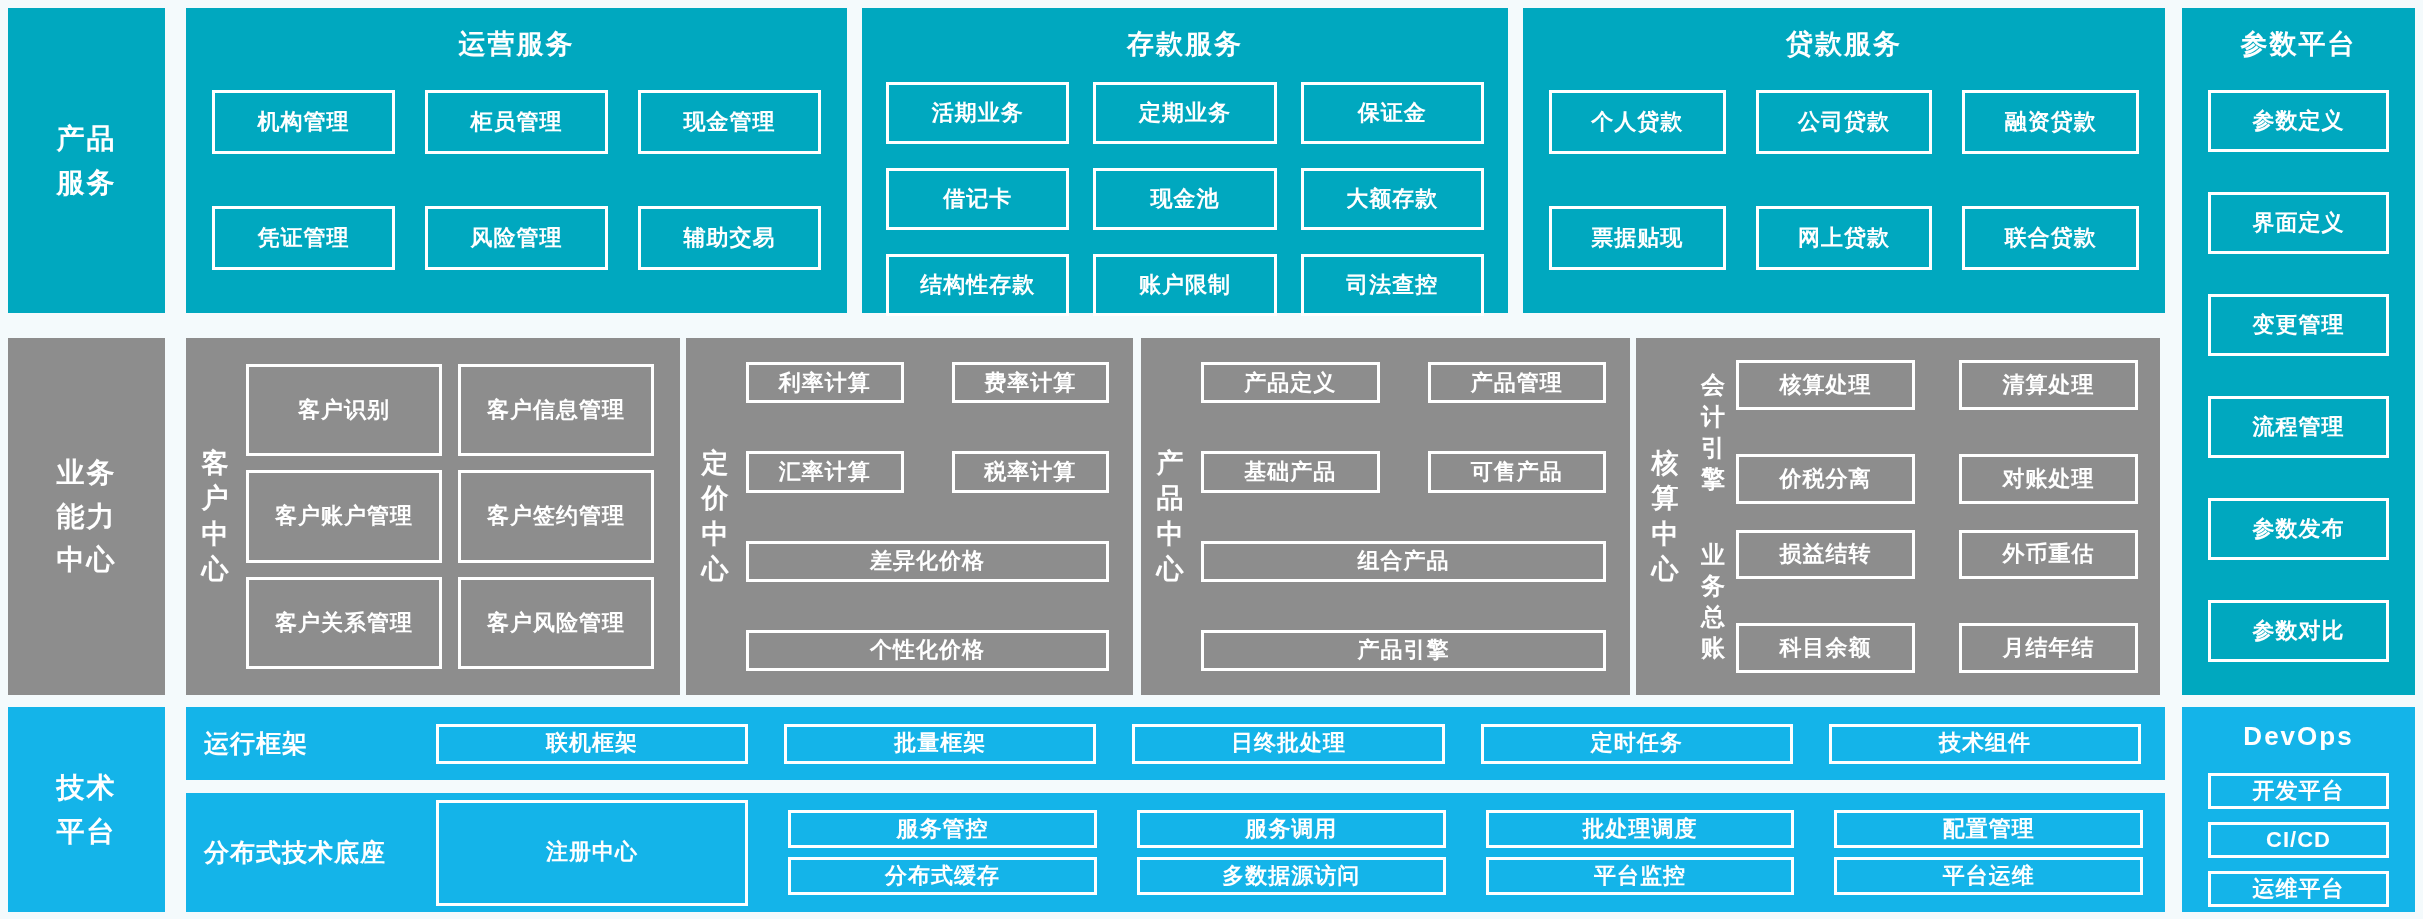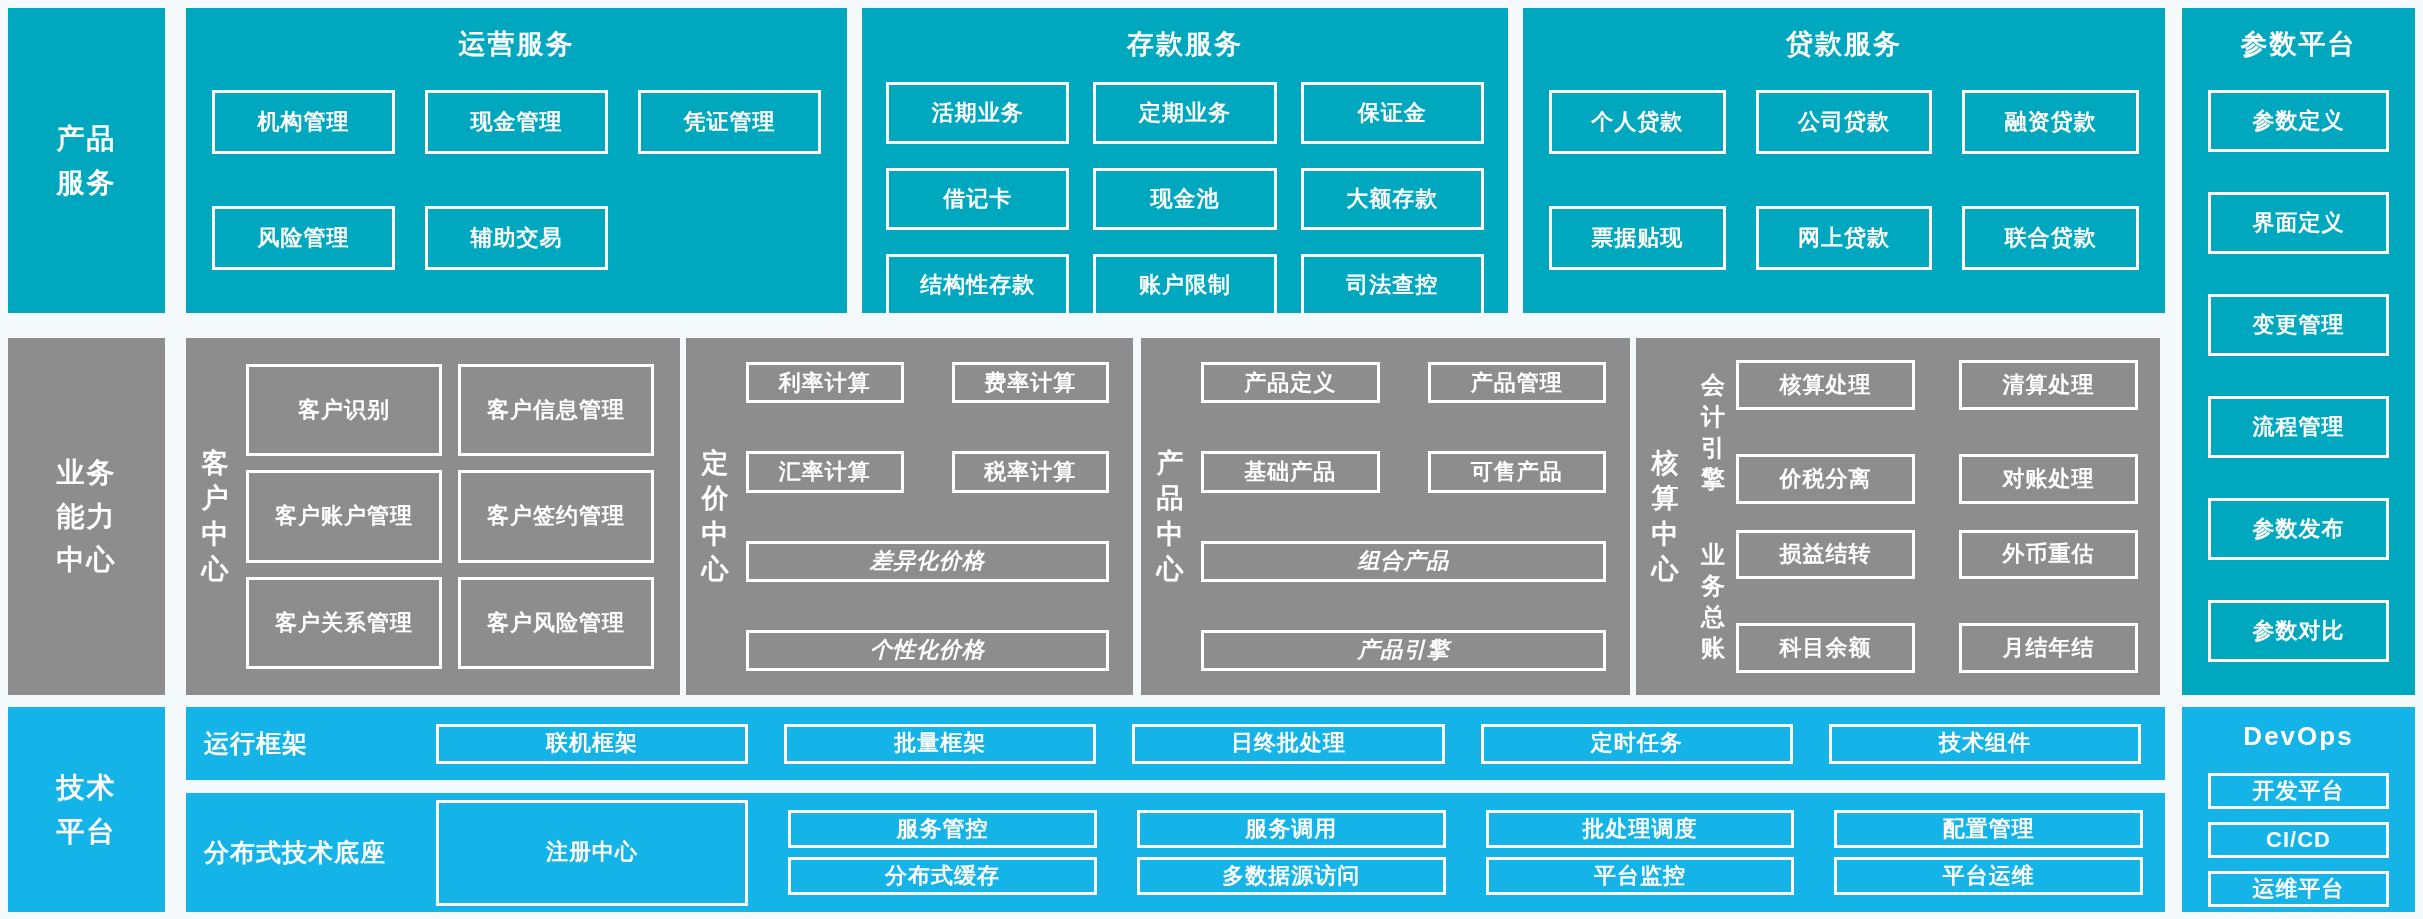--- a/index.html
+++ b/index.html
@@ -68,21 +68,21 @@
     width:34px;flex:none;
     margin:0 14px 0 12px;
     align-self:center;
     color:#fff;font-weight:bold;font-size:27px;line-height:1.3;
     word-break:break-all;text-align:center;letter-spacing:0;
   }
   .vlabel.small{font-size:24px;width:26px;margin:0 10px 0 4px;}
 
   .cgrid{flex:1;display:grid;grid-template-columns:1fr 1fr;grid-template-rows:repeat(3,1fr);column-gap:16px;row-gap:14px;margin:26px 26px 26px 0;}
   .pgrid{flex:1;display:grid;grid-template-columns:1fr 1fr;grid-template-rows:repeat(4,1fr);column-gap:16px;row-gap:13px;margin:24px 24px 24px 0;gap:48px;}
-  .wide{grid-column:1/3;font-style:italic;}
+  .wide{grid-column:1/3;}
 
   .acc-groups{flex:1;display:flex;flex-direction:column;gap:26px;margin:22px 22px 22px 0;}
   .acc-group{flex:1;display:flex;}
   .agrid{flex:1;display:grid;grid-template-columns:1fr 1fr;grid-template-rows:1fr 1fr;column-gap:16px;row-gap:12px;gap:44px;}
 
   
   .row-runtime{left:186px;top:707px;width:1979px;height:73px;display:flex;align-items:center;}
   .row-distributed{left:186px;top:793px;width:1979px;height:119px;display:flex;align-items:center;}
   .panel-devops{left:2182px;top:707px;width:233px;height:205px;display:flex;flex-direction:column;gap:8px;}
 
@@ -106,20 +106,21 @@
 
   <div class="panel teal sidebar sidebar-top">
     <div class="sidebar-label">产品
 服务</div>
   </div>
 
   <div class="panel teal panel-ops">
     <div class="panel-title">运营服务</div>
     <div class="grid ops-grid">
       <div class="box">机构管理</div>
+      <div class="box">柜员管理</div>
       <div class="box">现金管理</div>
       <div class="box">凭证管理</div>
       <div class="box">风险管理</div>
       <div class="box">辅助交易</div>
     </div>
   </div>
 
   <div class="panel teal panel-deposit">
     <div class="panel-title">存款服务</div>
     <div class="grid deposit-grid">

